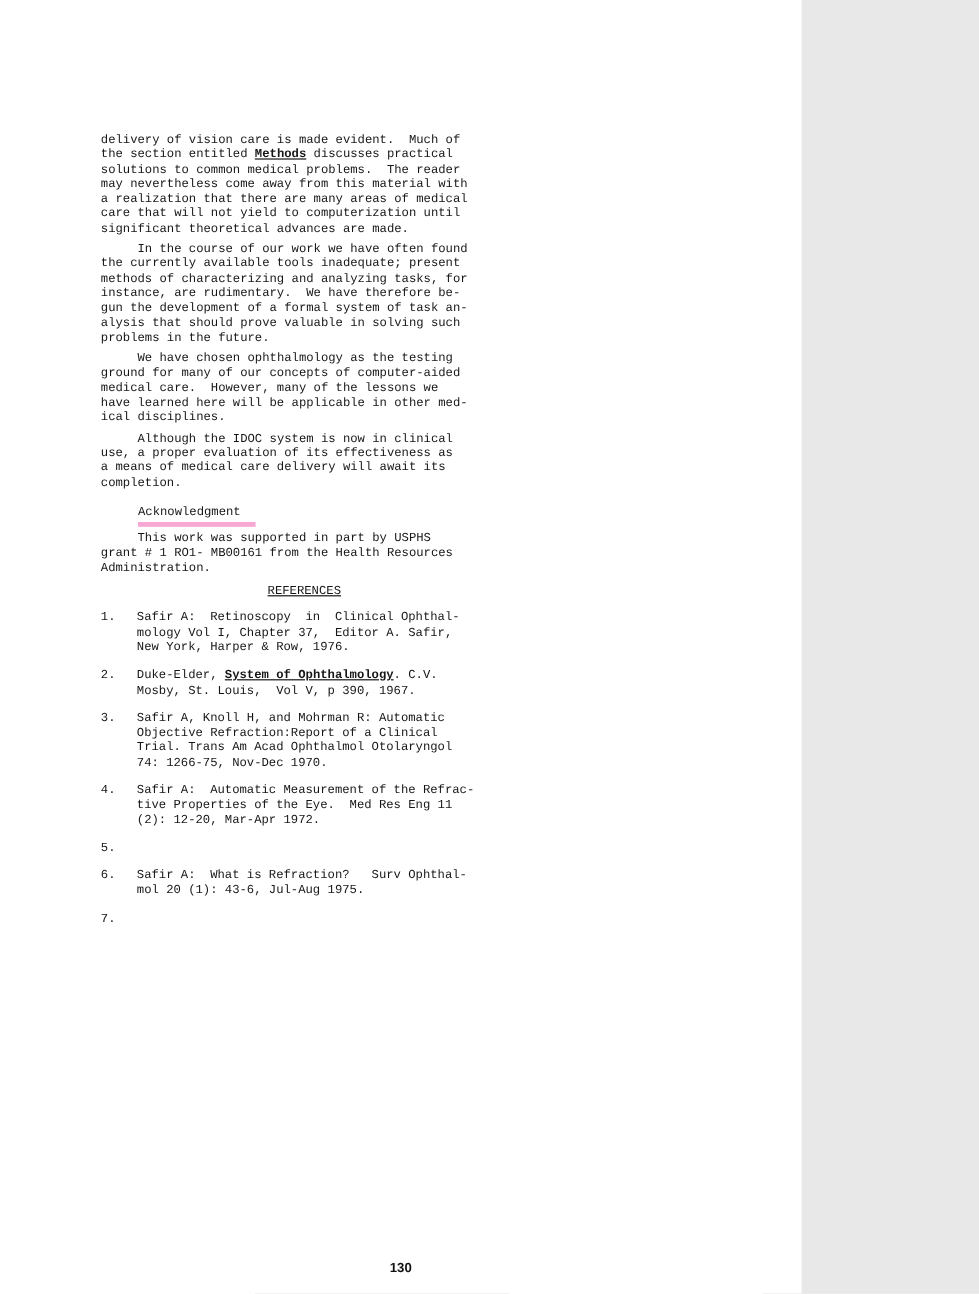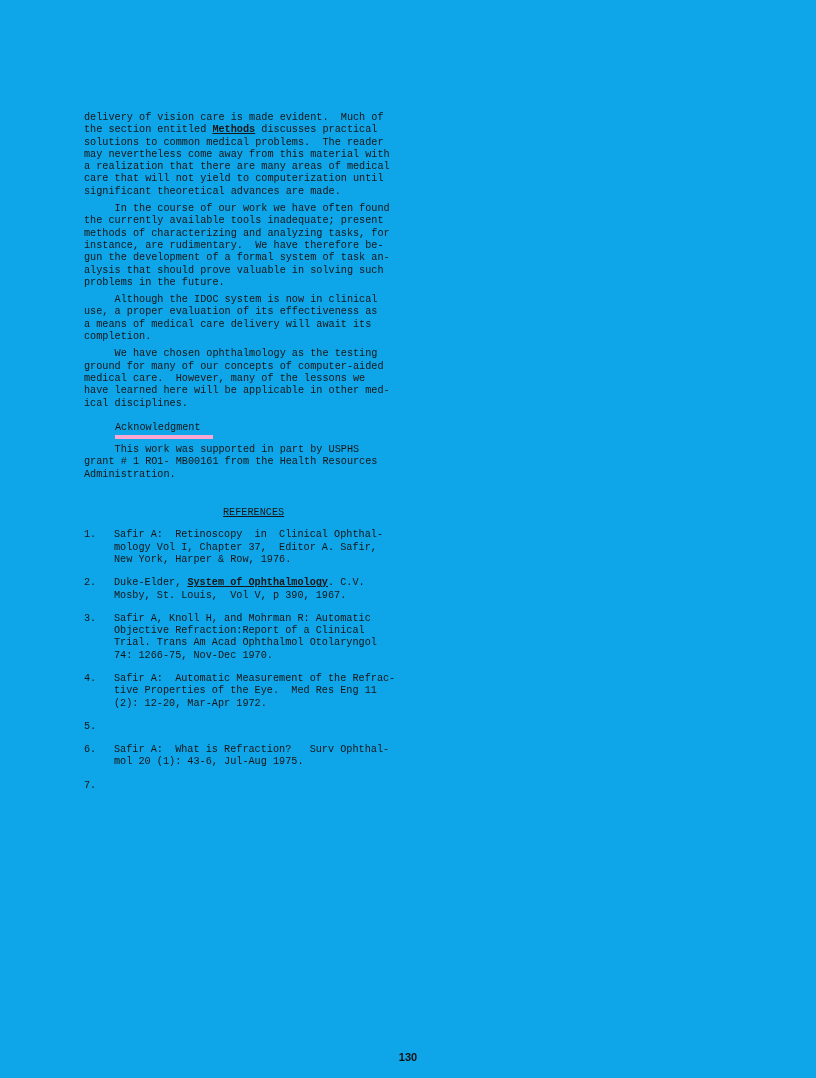--- a/index.html
+++ b/index.html
@@ -2,23 +2,23 @@
 <html><head>
 <meta charset="utf-8">
 <style>
   html, body {
     margin: 0;
     padding: 0;
     background: #e8e8e8;
   }
   .page {
     position: relative;
-    width: 816px;
+    width: 668px;
     height: 1078px;
-    background: #0ea5e9;
+    background: #ffffff;
     overflow: hidden;
   }
   .column {
     position: absolute;
     left: 84px;
     top: 112px;
     width: 312px;
     font-family: "Liberation Mono", "DejaVu Sans Mono", monospace;
     font-size: 10.2px;
     line-height: 12.3px;
@@ -39,21 +39,21 @@
   }
   .ack-heading {
     display: inline-block;
     margin-left: 31px;
     border-bottom: 4px solid #f9a8d4;
     padding-right: 12px;
     padding-bottom: 1px;
   }
   .refs-heading {
     width: fit-content;
-    margin: 26px 0 10px 106px;
+    margin: 7px 0 10px 106px;
     text-decoration: underline;
     text-underline-offset: 1px;
     padding-left: 33px;
   }
   .ref {
     display: flex;
     margin-bottom: 11px;
   }
   .ref-num {
     flex: none;
@@ -90,30 +90,30 @@
 significant theoretical advances are made.</span></p>
 
     <p class="body">     In the course of our work we have often found
 the currently available tools inadequate; present
 methods of characterizing and analyzing tasks, for
 instance, are rudimentary.  We have therefore be-
 gun the development of a formal system of task an-
 alysis that should prove valuable in solving such
 problems in the future.</p>
 
-    <p class="body">     Although the IDOC system is now in clinical
-use, a proper evaluation of its effectiveness as
-a means of medical care delivery will await its
-completion.</p>
-
     <p class="body">     We have chosen ophthalmology as the testing
 ground for many of our concepts of computer-aided
 medical care.  However, many of the lessons we
 have learned here will be applicable in other med-
 ical disciplines.</p>
+
+    <p class="body">     Although the IDOC system is now in clinical
+use, a proper evaluation of its effectiveness as
+a means of medical care delivery will await its
+completion.</p>
 
     <div class="ack-heading-row">
       <span class="ack-heading">Acknowledgment</span>
     </div>
 
     <p class="body">     This work was supported in part by USPHS
 grant # 1 RO1- MB00161 from the Health Resources
 Administration.</p>
 
     <div class="refs-heading">REFERENCES</div>

